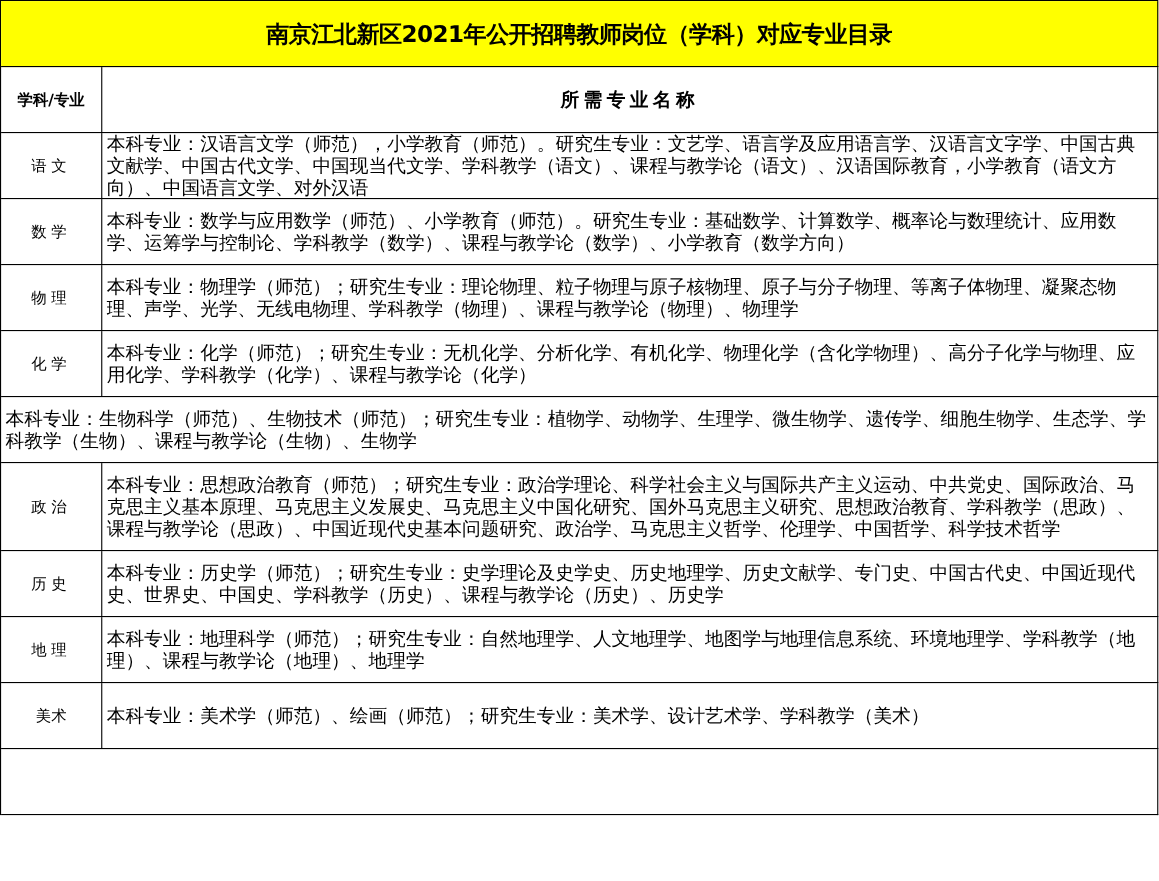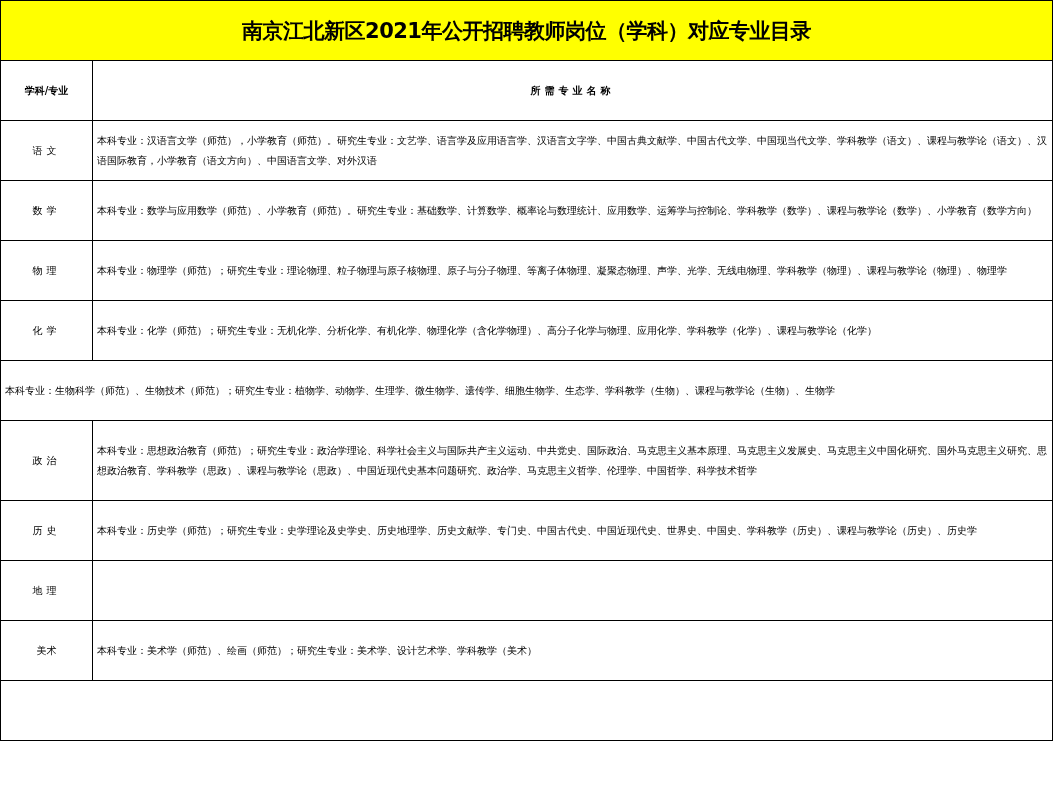--- a/index.html
+++ b/index.html
@@ -1,22 +1,22 @@
 <!DOCTYPE html>
 <html><head>
 <meta charset="utf-8">
 <style>
   html, body { margin: 0; padding: 0; background: #ffffff; }
   body { width: 1054px; height: 801px; overflow: hidden; font-family: "DejaVu Sans", "Liberation Sans", sans-serif; color: #000; }
   .sheet { position: relative; width: 1053px; border-left: 1px solid #000; border-top: 1px solid #000; box-sizing: border-box; }
   .title { height: 59px; background: #ffff00; border-right: 1px solid #000; border-bottom: 1px solid #000; display: flex; align-items: center; justify-content: center; font-weight: bold; font-size: 21px; letter-spacing: -0.5px; }
   .row { display: flex; border-bottom: 1px solid #000; border-right: 1px solid #000; box-sizing: border-box; }
-  .cell-subject { width: 91px; flex: 0 0 91px; border-right: 1px solid #000; display: flex; align-items: center; justify-content: center; font-size: 10px; letter-spacing: 4px; }
+  .cell-subject { width: 91px; flex: 0 0 91px; border-right: 1px solid #000; display: flex; align-items: center; justify-content: center; font-size: 14px; letter-spacing: 4px; }
   .cell-subject.nospace { letter-spacing: 0; }
-  .cell-majors { flex: 1; padding: 0 4px 0 4px; display: flex; align-items: center; font-size: 10px; line-height: 20px; }
+  .cell-majors { flex: 1; padding: 0 4px 0 4px; display: flex; align-items: center; font-size: 17px; line-height: 20px; }
   .cell-majors span { display: block; }
   .header .cell-subject { font-weight: bold; letter-spacing: 0; }
   .header .cell-majors { justify-content: center; font-weight: bold; letter-spacing: 4px; }
 </style>
 </head>
 <body>
 
 <div class="sheet">
   <div class="title">南京江北新区2021年公开招聘教师岗位（学科）对应专业目录</div>
 
@@ -61,20 +61,23 @@
       </div>
   </div>
   <div class="row" style="height:60px">
     <div class="cell-subject">历史</div>
     <div class="cell-majors">
         <span>本科专业：历史学（师范）；研究生专业：史学理论及史学史、历史地理学、历史文献学、专门史、中国古代史、中国近现代史、世界史、中国史、学科教学（历史）、课程与教学论（历史）、历史学</span>
       </div>
   </div>
   <div class="row" style="height:60px">
     <div class="cell-subject">地理</div>
+    <div class="cell-majors">
+        <span>本科专业：地理科学（师范）；研究生专业：自然地理学、人文地理学、地图学与地理信息系统、环境地理学、学科教学（地理）、课程与教学论（地理）、地理学</span>
+      </div>
   </div>
   <div class="row" style="height:60px">
     <div class="cell-subject nospace">美术</div>
     <div class="cell-majors">
         <span>本科专业：美术学（师范）、绘画（师范）；研究生专业：美术学、设计艺术学、学科教学（美术）</span>
       </div>
   </div>
   <div class="row" style="height:60px">
   </div>
 </div>

